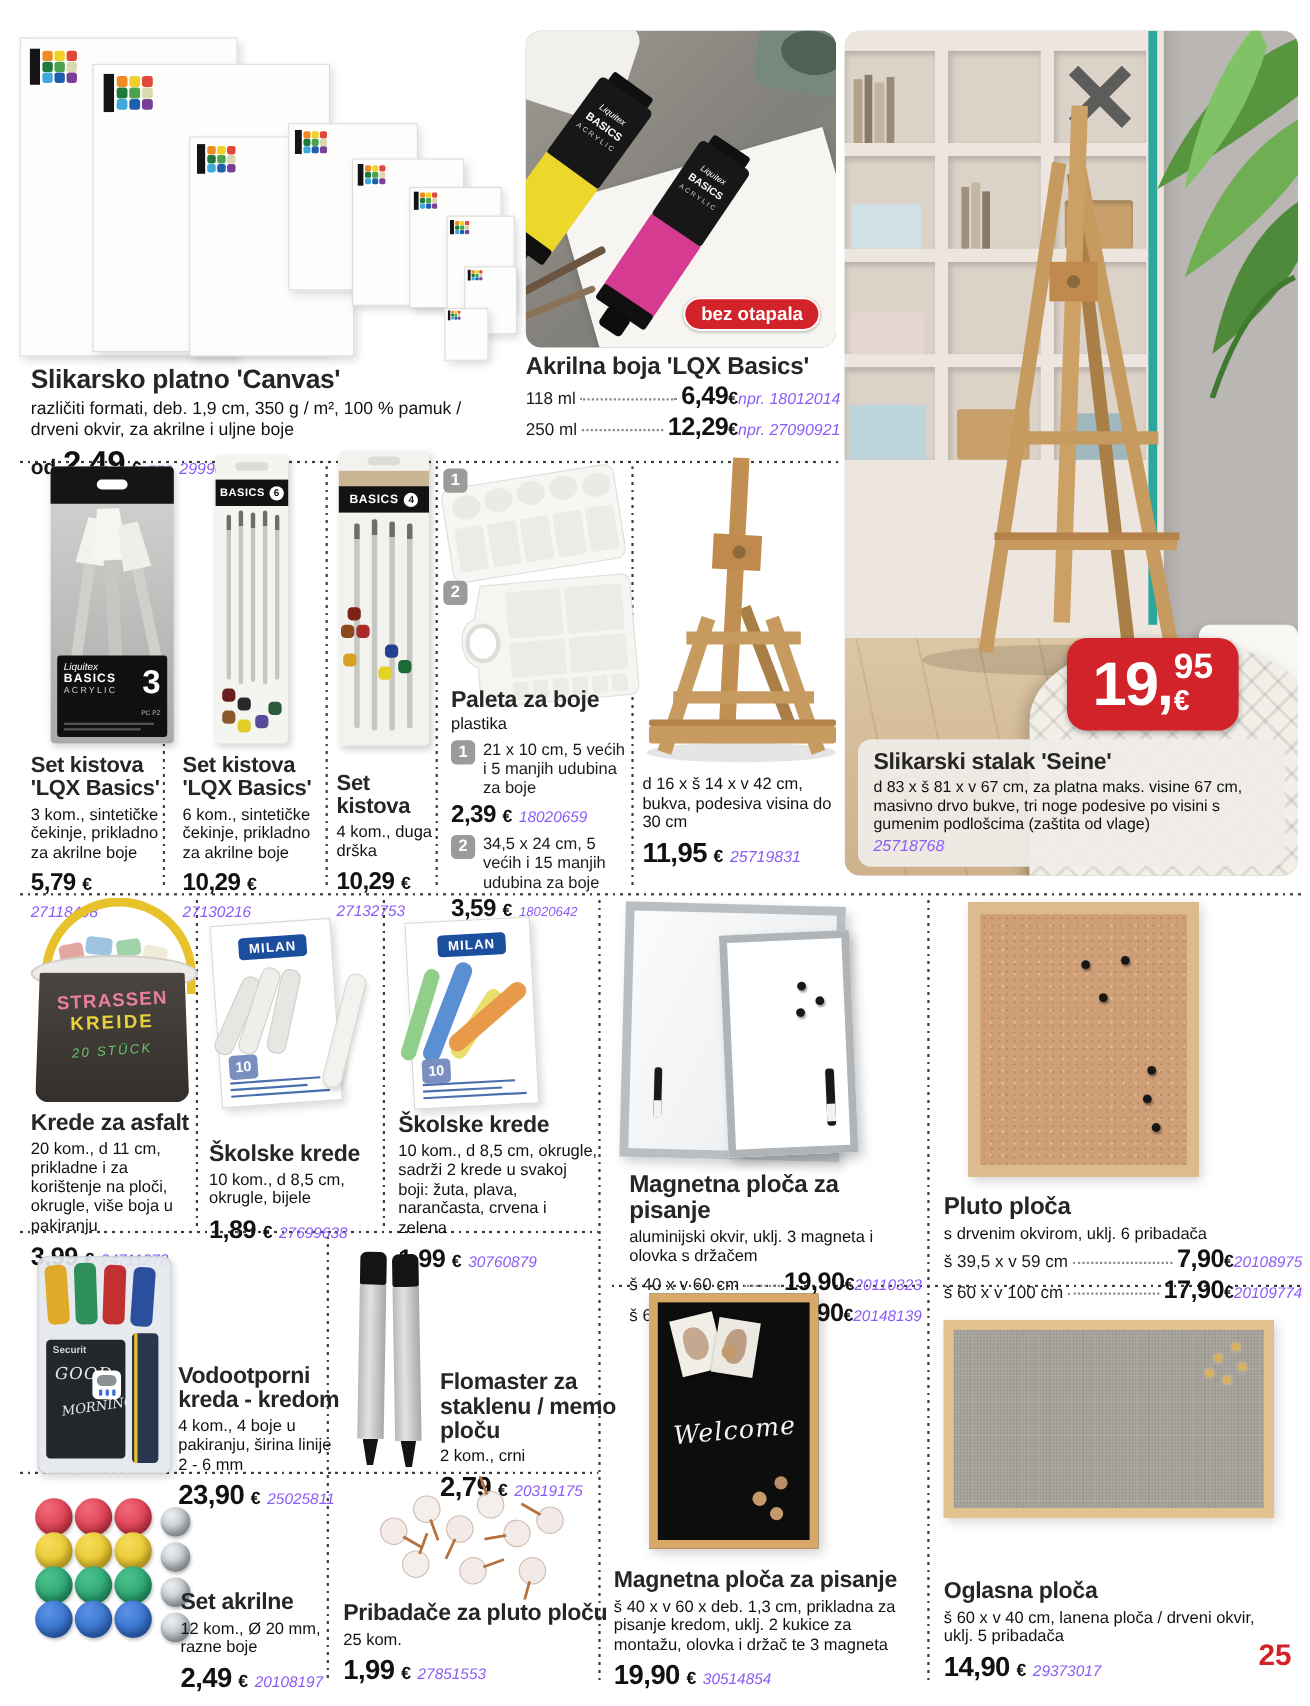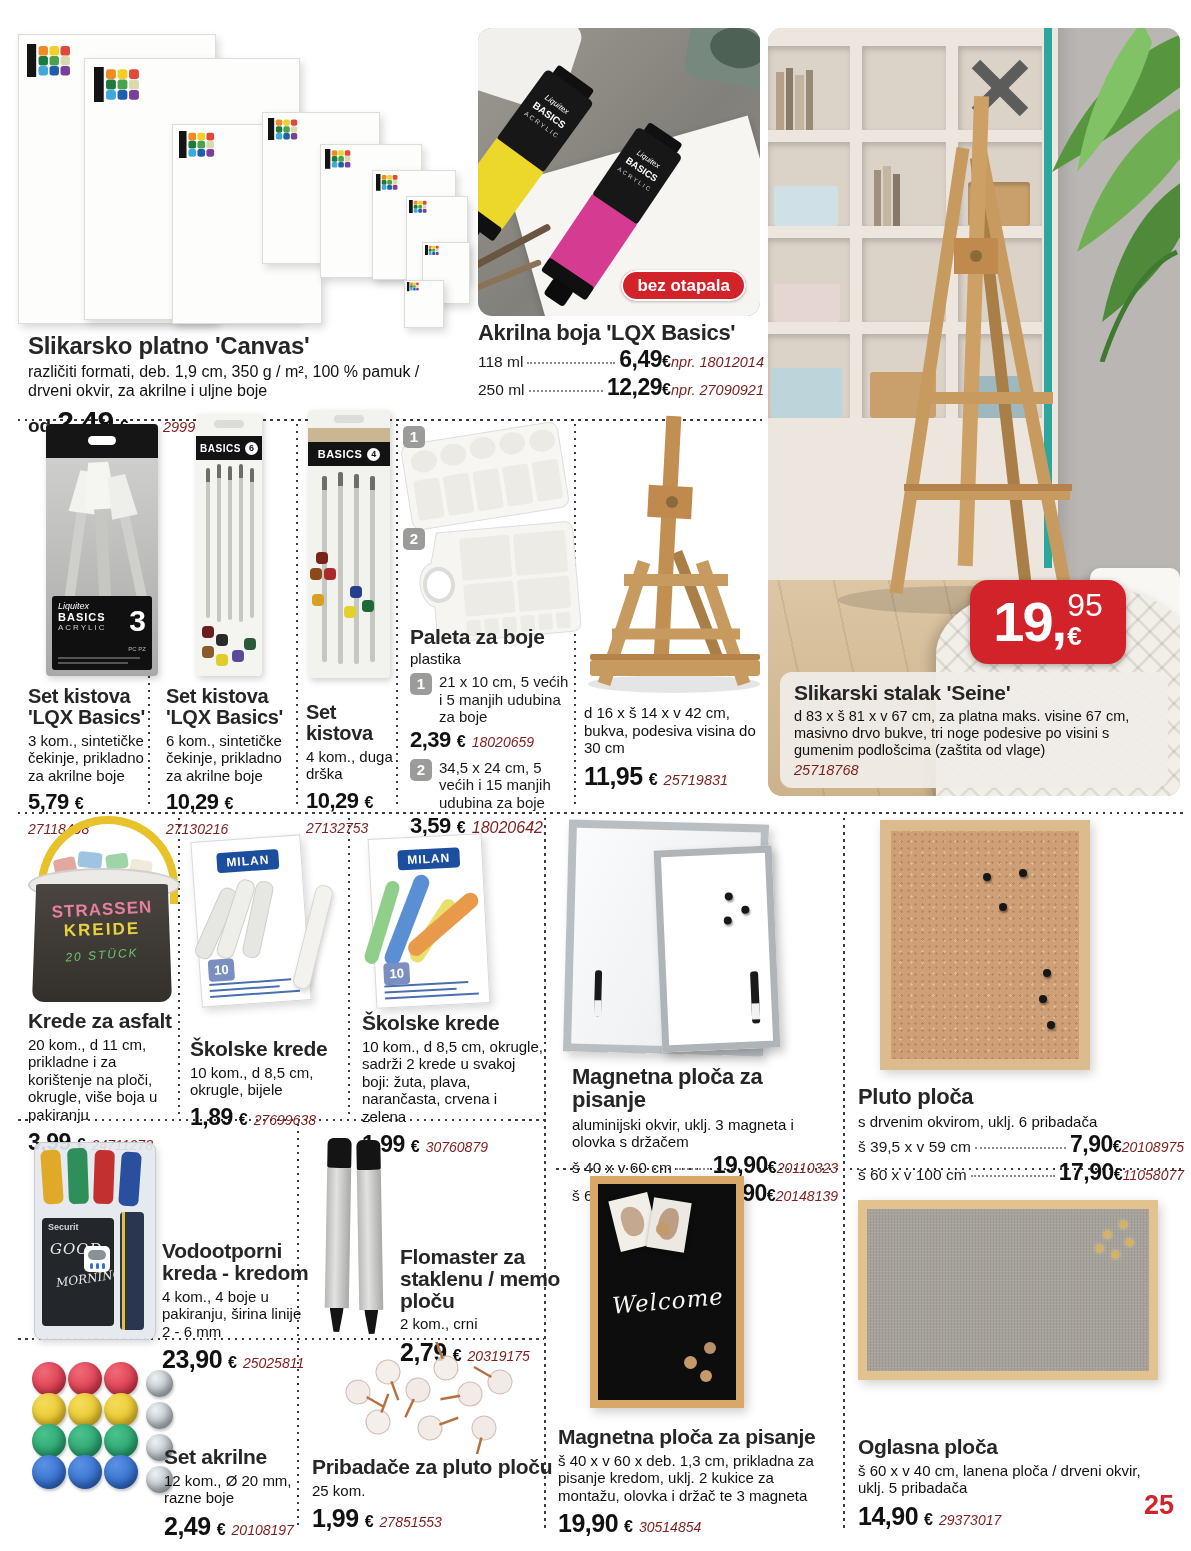--- a/index.html
+++ b/index.html
@@ -6,39 +6,39 @@
   .page{position:relative;width:1191px;height:1551px;background:#fff;overflow:hidden;
         font-family:"Liberation Sans",sans-serif;color:#1a1a1a;}
   .abs{position:absolute;}
   
   .p-title{font-weight:700;color:#262626;letter-spacing:-0.3px;line-height:1.04;}
   .t24{font-size:24px;} .t22{font-size:22px;} .t21{font-size:21px;} .t20{font-size:20px;}
   .p-desc{font-size:15px;line-height:1.17;color:#111;margin-top:4px;}
   .price-line{display:flex;align-items:baseline;gap:6px;margin-top:5px;flex-wrap:wrap;}
   .big-price{font-size:25px;font-weight:700;letter-spacing:-0.5px;color:#111;}
   .eur{font-size:16px;font-weight:700;color:#111;}
-  .article{font-style:italic;font-size:14.5px;color:#7f1d1d;}
+  .article{font-style:italic;font-size:14.5px;color:#8b5cf6;}
   .size-row{display:flex;align-items:baseline;font-size:15.5px;margin-top:1px;}
   .size-row .leader{flex:1;margin:0 4px;border-bottom:2px dotted #8a8a8a;transform:translateY(-3px);}
   .size-row .big-price{font-size:23px;}
   .prefix{font-size:19px;font-weight:700;}
   
   .vsep{position:absolute;width:2px;background-image:repeating-linear-gradient(#3c3c3c 0 2.5px,transparent 2.5px 7px);}
   .hsep{position:absolute;height:2px;background-image:repeating-linear-gradient(90deg,#3c3c3c 0 2.5px,transparent 2.5px 7px);}
   
   .pill{background:#d2232a;color:#fff;font-weight:700;font-size:17px;padding:4px 14px;border-radius:16px;
         border:2px solid #fff;box-shadow:0 1px 3px rgba(0,0,0,0.25);}
   .numbadge{flex:0 0 auto;width:22px;height:22px;background:#9b9b99;color:#fff;border-radius:5px;
         font-weight:700;text-align:center;line-height:22px;font-size:15px;}
   .variant{display:flex;gap:7px;font-size:15px;margin-top:6px;line-height:1.15;align-items:flex-start;}
   .price-badge{position:absolute;background:#d2232a;border-radius:18px;color:#fff;display:flex;
         align-items:center;justify-content:center;box-shadow:0 2px 6px rgba(0,0,0,0.3);}
   .pb-int{font-size:56px;font-weight:700;line-height:1;letter-spacing:-2px;}
   .pb-col{display:flex;flex-direction:column;align-items:flex-start;margin-left:2px;margin-top:-6px;}
-  .pb-dec{font-size:32px;font-weight:400;line-height:1;}
+  .pb-dec{font-size:32px;font-weight:700;line-height:1;}
   .pb-eur{font-size:26px;font-weight:700;line-height:1;margin-top:2px;}
   
   .photo{position:absolute;border-radius:14px;overflow:hidden;}
   .cv{position:absolute;background:#fdfdfc;border:1px solid #dcdcd8;box-shadow:3px 4px 8px rgba(0,0,0,0.15);}
   .cv-label{position:absolute;left:4%;top:3%;}
   .pack{position:absolute;border-radius:4px;box-shadow:2px 3px 7px rgba(0,0,0,0.18);}
   .br{position:absolute;width:4px;background:linear-gradient(#6d6d6b 0 14px,#c6c6c2 14px);border-radius:2px;}
   .dot{position:absolute;width:12px;height:12px;border-radius:4px;}
   .mag{position:absolute;border-radius:50%;box-shadow:inset -3px -5px 7px rgba(0,0,0,0.28),1px 2px 3px rgba(0,0,0,0.25);}
   .board-face{position:absolute;inset:0;}
@@ -429,21 +429,21 @@
       <span class="eur">€</span>
       <span class="article" style="font-size:14px">18020659</span>
     </div>
     <div class="variant">
       <span class="numbadge">2</span>
       <span>34,5 x 24 cm, 5 većih i 15 manjih udubina za boje</span>
     </div>
     <div class="price-line" style="margin-top:2px">
       <span class="big-price" style="font-size:22px">3,59</span>
       <span class="eur">€</span>
-      <span class="article" style="font-size:16px">18020642</span>
+      <span class="article" style="font-size:12px">18020642</span>
     </div>
   </div>
   <div class="abs" style="left:584px;top:700px;width:178px">
     <div class="p-desc">d 16 x š 14 x v 42 cm, bukva, podesiva visina do 30 cm</div>
     <div class="price-line">
       <span class="big-price">11,95</span>
       <span class="eur">€</span>
       <span class="article">25719831</span>
     </div>
   </div>
@@ -569,21 +569,21 @@
       <span class="leader"></span>
       <span class="big-price">7,90</span>
       <span class="eur">€</span>
       <span class="article" style="font-size:14px">20108975</span>
     </div>
     <div class="size-row">
       <span>š 60 x v 100 cm</span>
       <span class="leader"></span>
       <span class="big-price">17,90</span>
       <span class="eur">€</span>
-      <span class="article" style="font-size:14px">11058077</span>
+      <span class="article" style="font-size:14px">20109774</span>
     </div>
   </div>
 
   <div class="abs" style="left:34px;top:1142px;width:120px;height:196px">
     <div class="abs" style="left:0;top:0;width:120px;height:196px;background:rgba(228,231,235,0.92);border:1px solid #c6ccd2;border-radius:8px;box-shadow:2px 3px 7px rgba(0,0,0,0.15)"></div>
     <div class="abs" style="left:8px;top:8px;width:20px;height:54px;background:#e0aa28;border-radius:6px;transform:rotate(-4deg)"></div>
     <div class="abs" style="left:34px;top:6px;width:20px;height:56px;background:#2f8f5a;border-radius:6px;transform:rotate(-2deg)"></div>
     <div class="abs" style="left:60px;top:8px;width:20px;height:54px;background:#c23030;border-radius:6px;transform:rotate(2deg)"></div>
     <div class="abs" style="left:86px;top:10px;width:20px;height:54px;background:#2a4f9e;border-radius:6px;transform:rotate(4deg)"></div>
     <div class="abs" style="left:8px;top:76px;width:72px;height:108px;background:#23262b;border-radius:4px;color:#e8e8e8">

